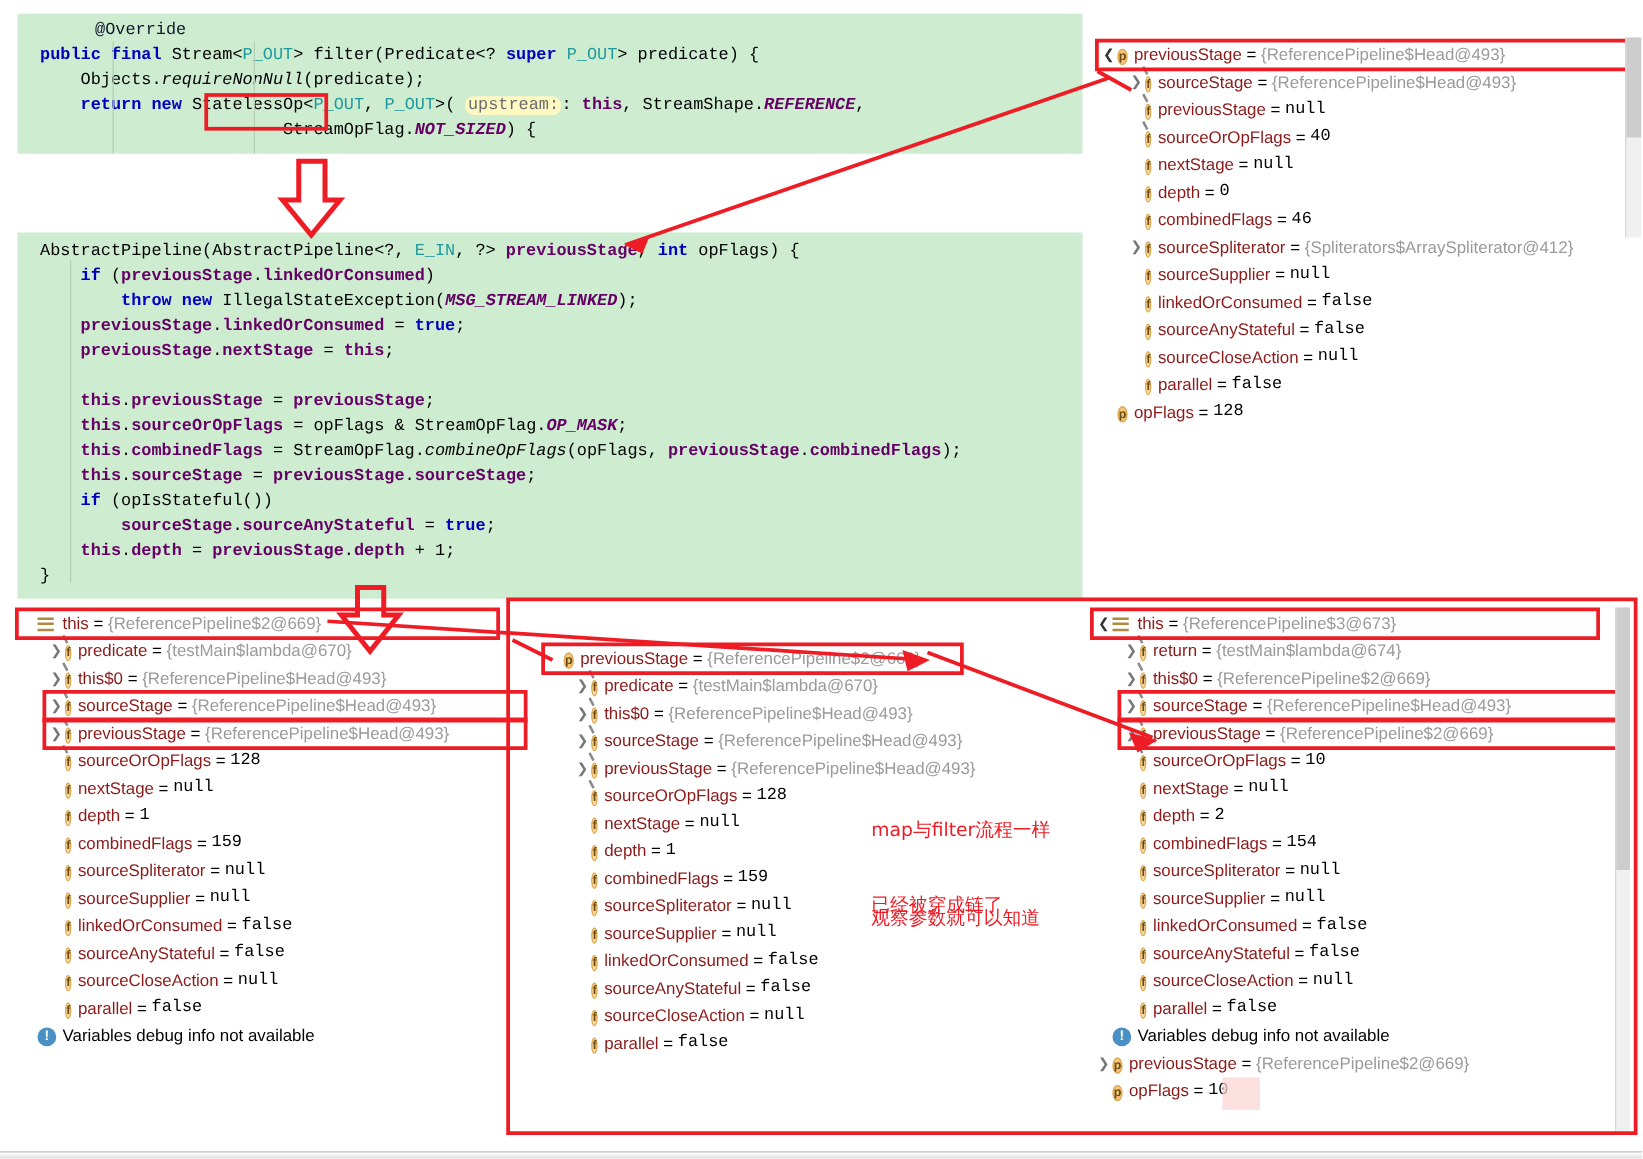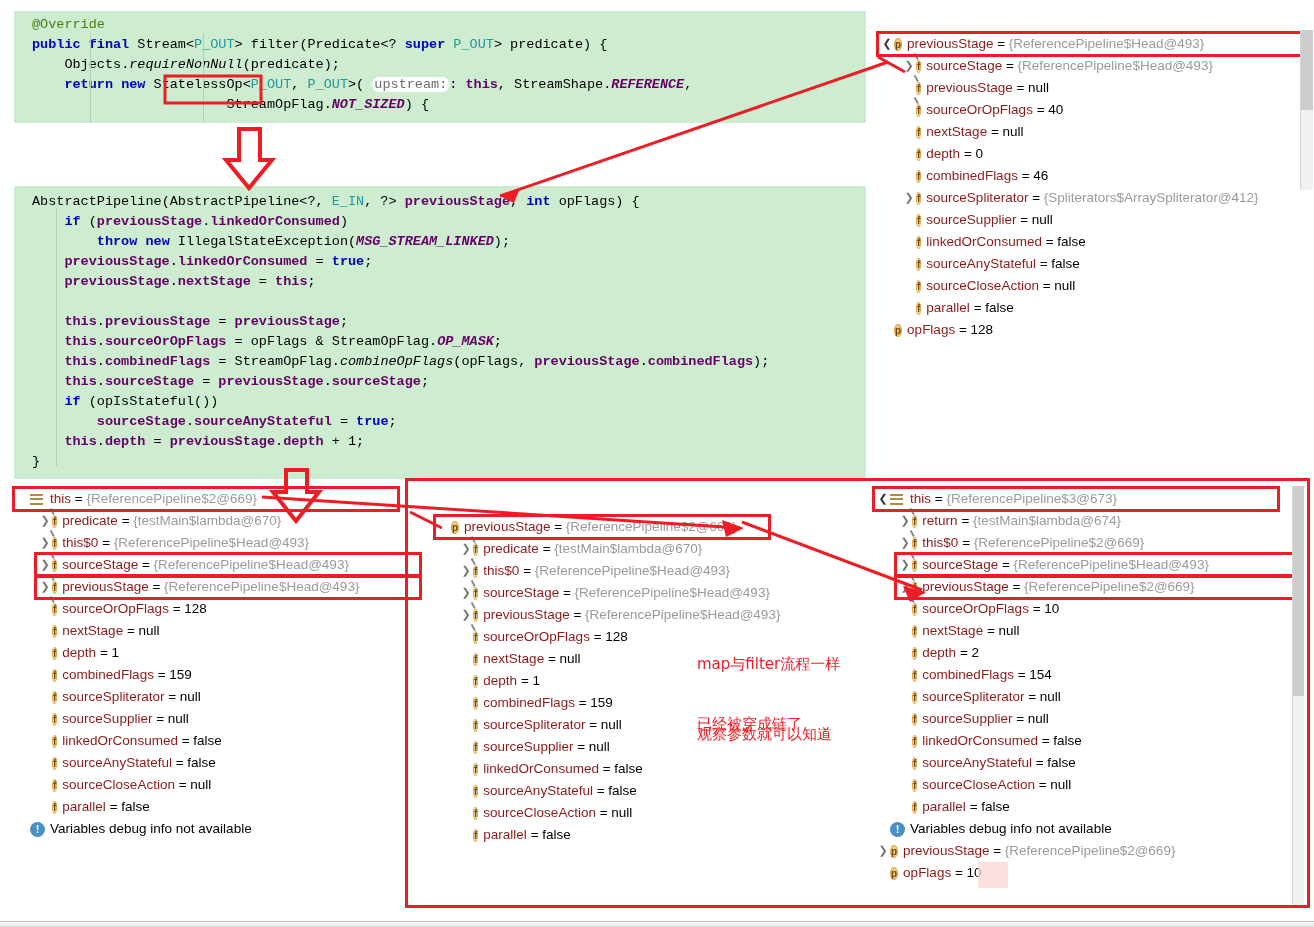--- a/index.html
+++ b/index.html
@@ -16,26 +16,26 @@
     position: absolute;
     background: #cdecd0;
     font-family: "Liberation Mono", monospace;
     font-size: 13.5px;
     line-height: 20px;
     white-space: pre;
     color: #000000;
   }
   .code-line { white-space: pre; }
   .kw   { color: #0000c0; font-weight: bold; }
-  .ann  { color: #4d7c0f; }
+  .ann  { color: #0f172a; margin-left: 44px; }
   .typ  { color: #20999d; }
   .fld  { color: #660066; font-weight: bold; }
   .sfld { color: #660066; font-weight: bold; font-style: italic; }
   .mth  { color: #000000; font-style: italic; }
-  .hint { color: #6d6d6d; background: #ffffff; border-radius: 7px; padding: 0 2px; }
+  .hint { color: #6d6d6d; background: #fef9c3; border-radius: 7px; padding: 0 2px; }
   .plain{ color: #000000; }
 
   
   .guide { position: absolute; width: 1px; background: #b4cfb6; }
 
   
   .panel {
     position: absolute;
     font-family: "Liberation Sans", sans-serif;
     font-size: 13.5px;
@@ -98,21 +98,21 @@
     background: #4a90c4;
     color: #ffffff;
     font-size: 11px;
     font-weight: bold;
     line-height: 14px;
     text-align: center;
     margin-right: 5px;
   }
   .vname { color: #8b1a1a; }
   .veq   { color: #000000; }
-  .vval  { color: #000000; }
+  .vval  { color: #000000; font-family: Liberation Mono, monospace; }
   .vref  { color: #9a9a9a; }
   .vnote { color: #000000; }
 
   
   .hl {
     position: absolute;
     border: 3px solid #ee1c25;
     pointer-events: none;
   }
   .big-box {

